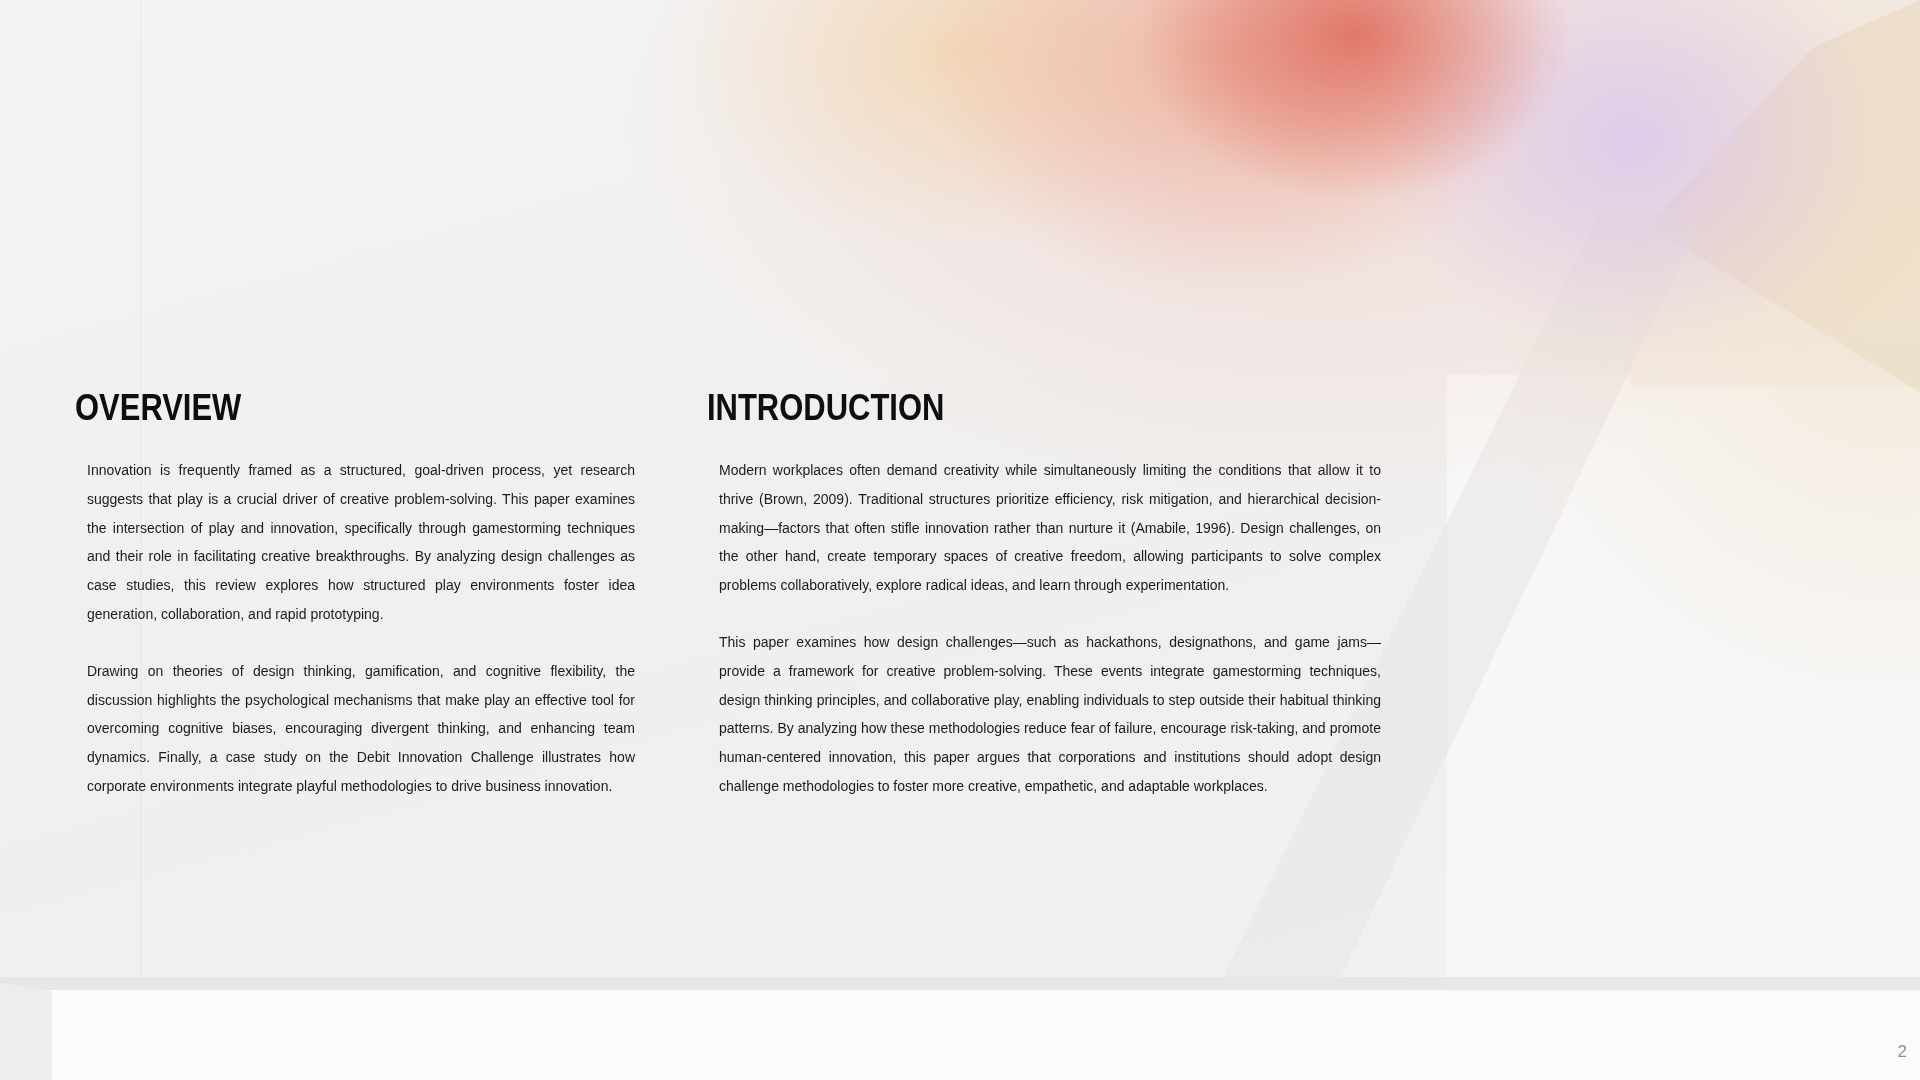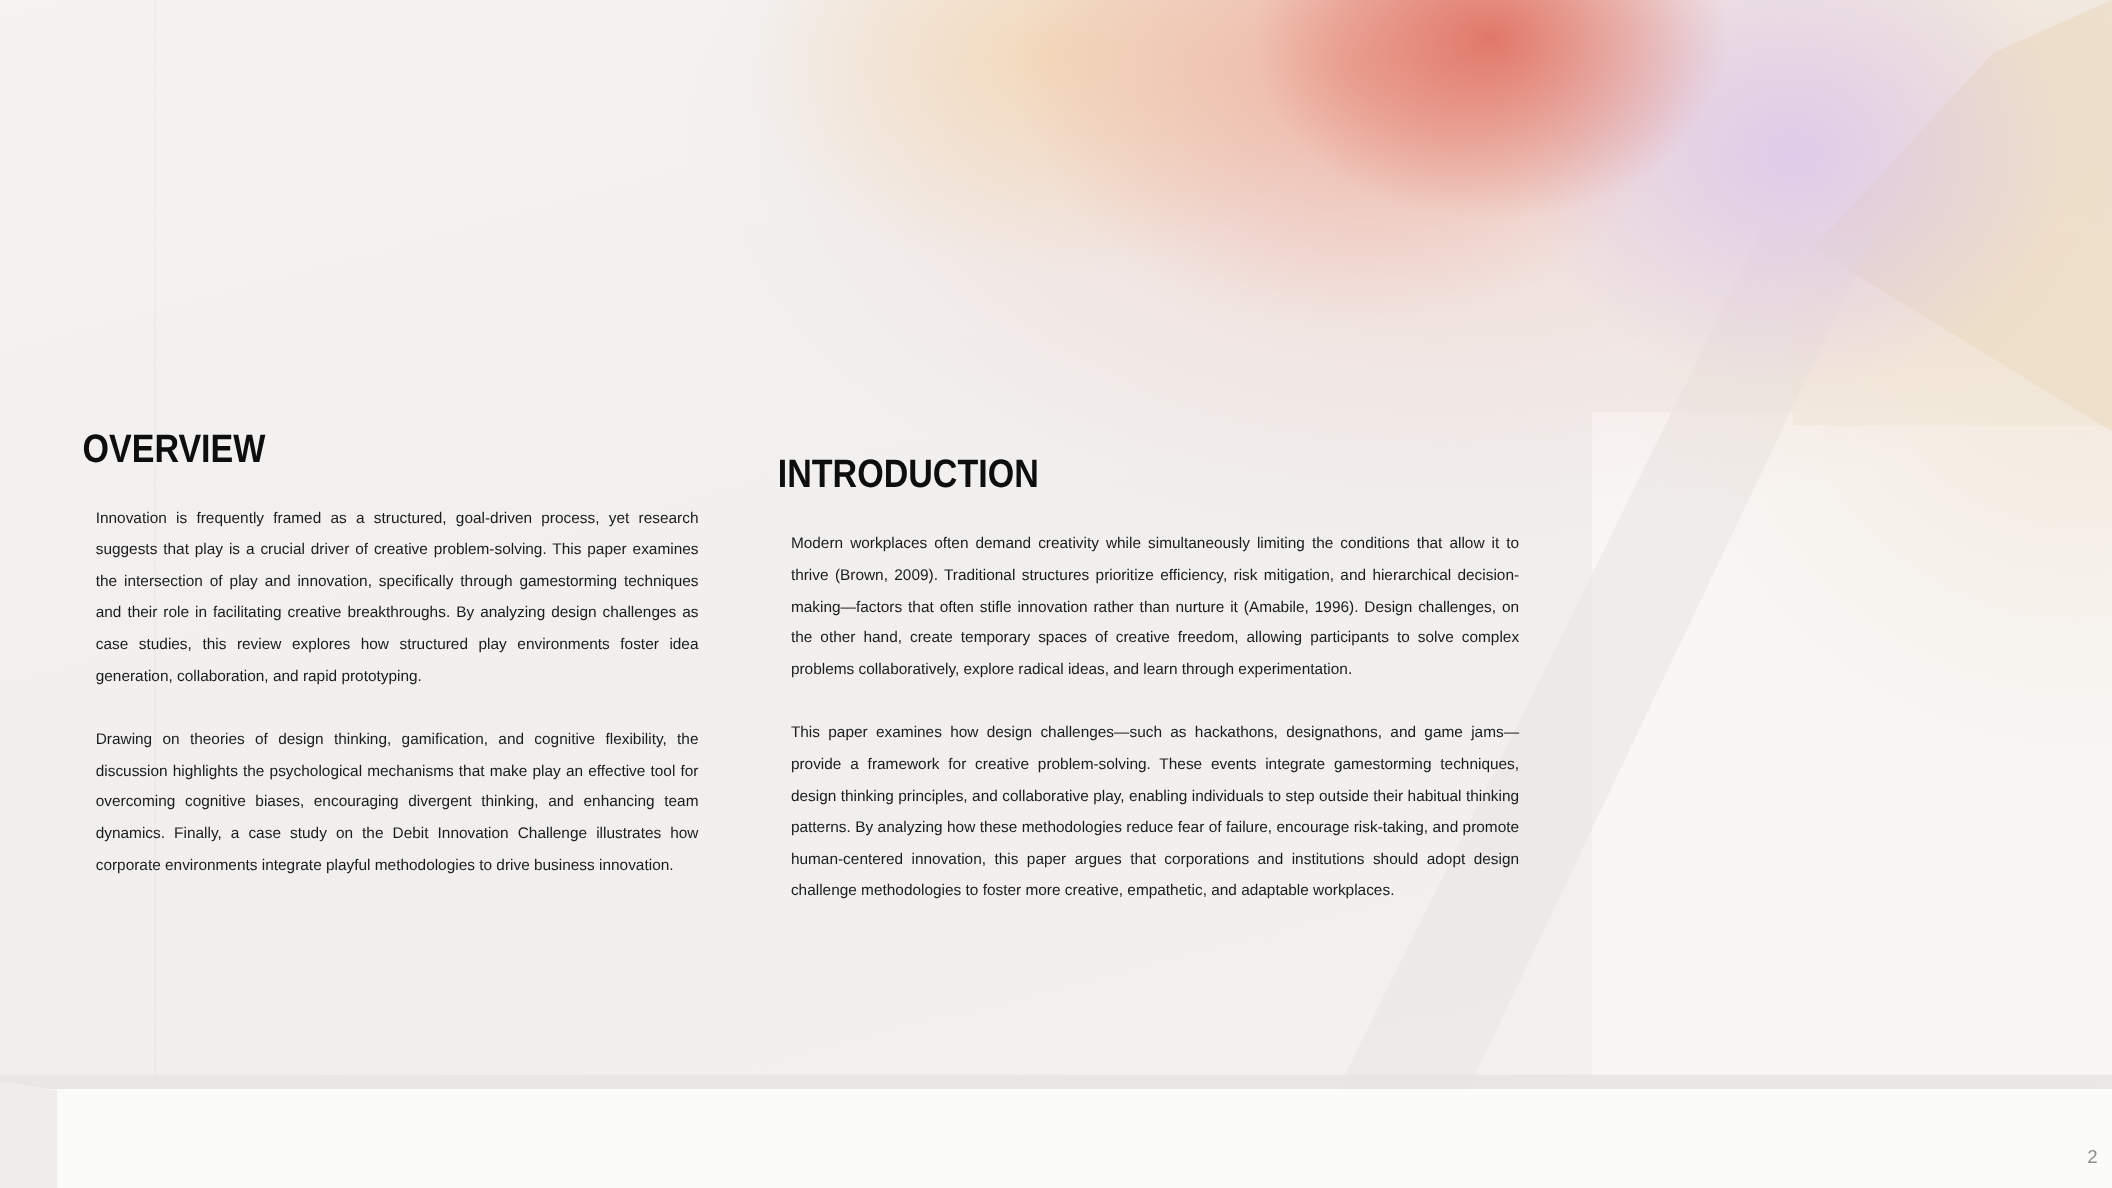--- a/index.html
+++ b/index.html
@@ -33,21 +33,21 @@
       radial-gradient(380px 280px at 950px 50px,   rgba(243,205,150,0.50), rgba(243,205,150,0) 72%),
       radial-gradient(340px 290px at 1630px 140px, rgba(214,194,240,0.70), rgba(214,194,240,0) 74%),
       radial-gradient(920px 520px at 1300px 110px, rgba(240,198,188,0.55), rgba(240,198,188,0) 74%),
       radial-gradient(560px 640px at 1890px 230px, rgba(240,224,202,0.70), rgba(240,224,202,0) 76%);
   }
   .col {
     position: absolute;
     top: 388px;
   }
   .col-left  { left: 75px;  }
-  .col-right { left: 707px; margin-top: 23px; }
+  .col-right { left: 707px; }
   .col h2 {
     margin: 0;
     font-size: 36px;
     line-height: 40px;
     font-weight: bold;
     letter-spacing: 0;
     color: #0e0e0e;
     transform: scaleX(0.86);
     transform-origin: left center;
     white-space: nowrap;

